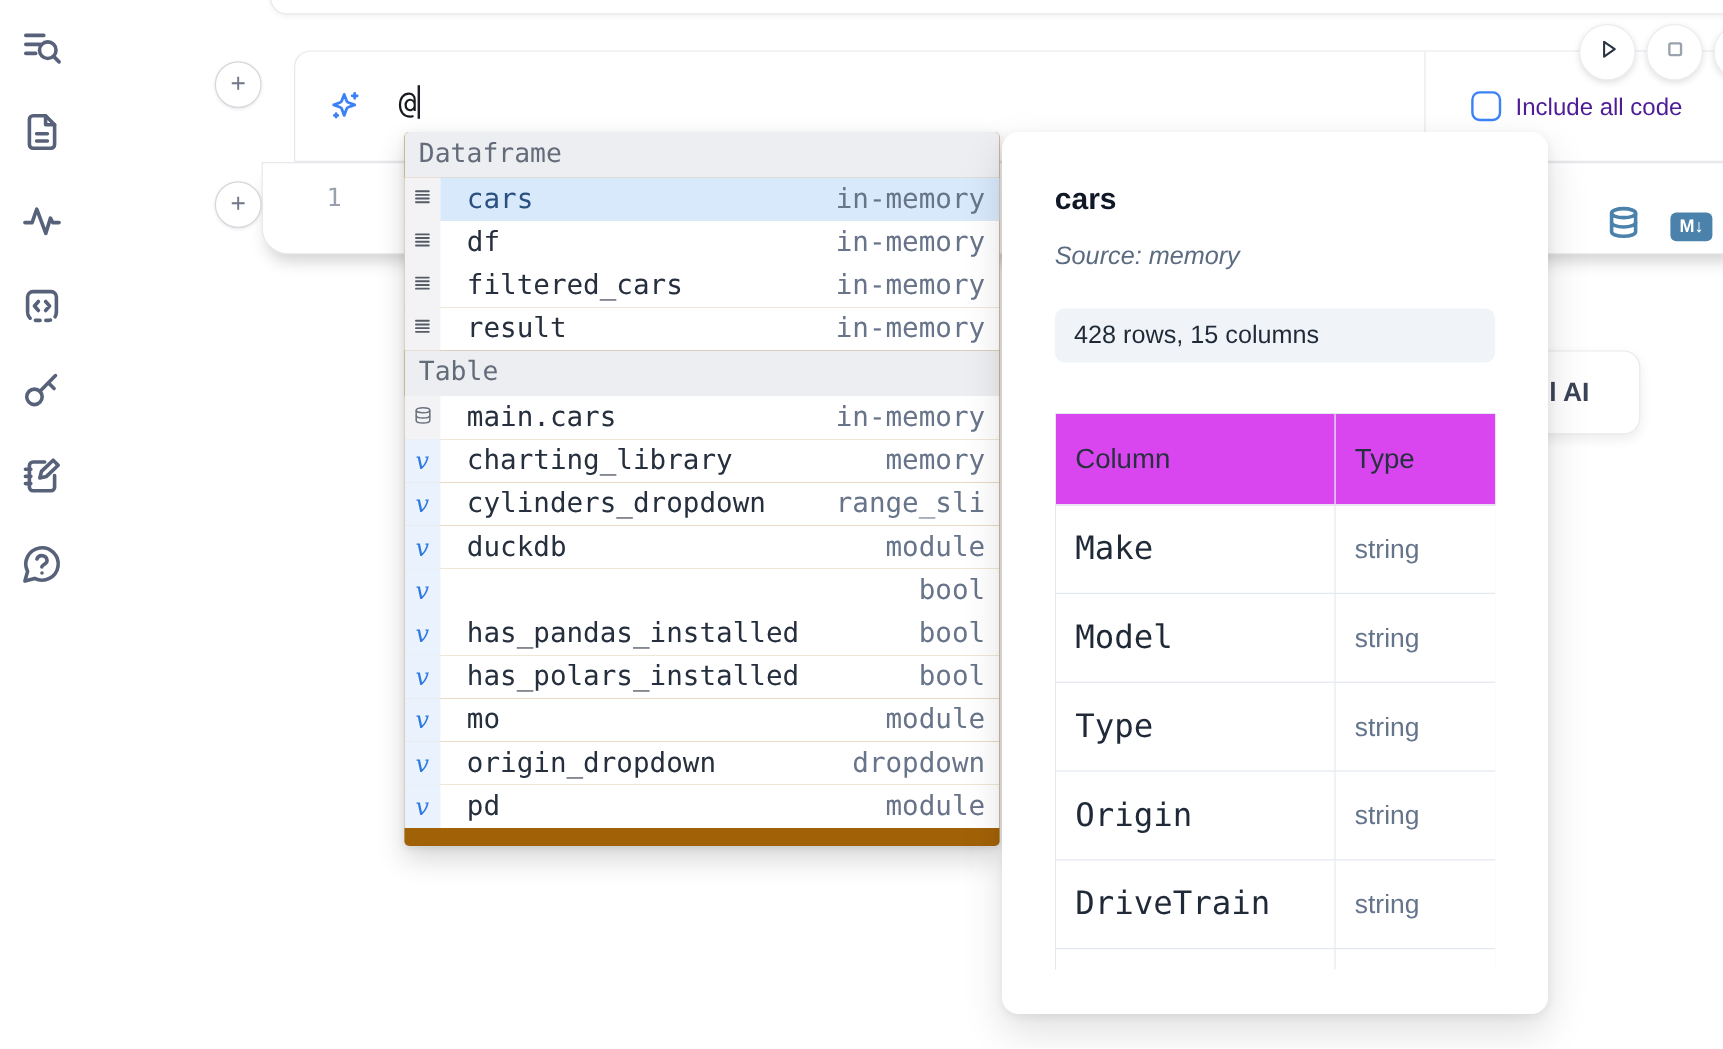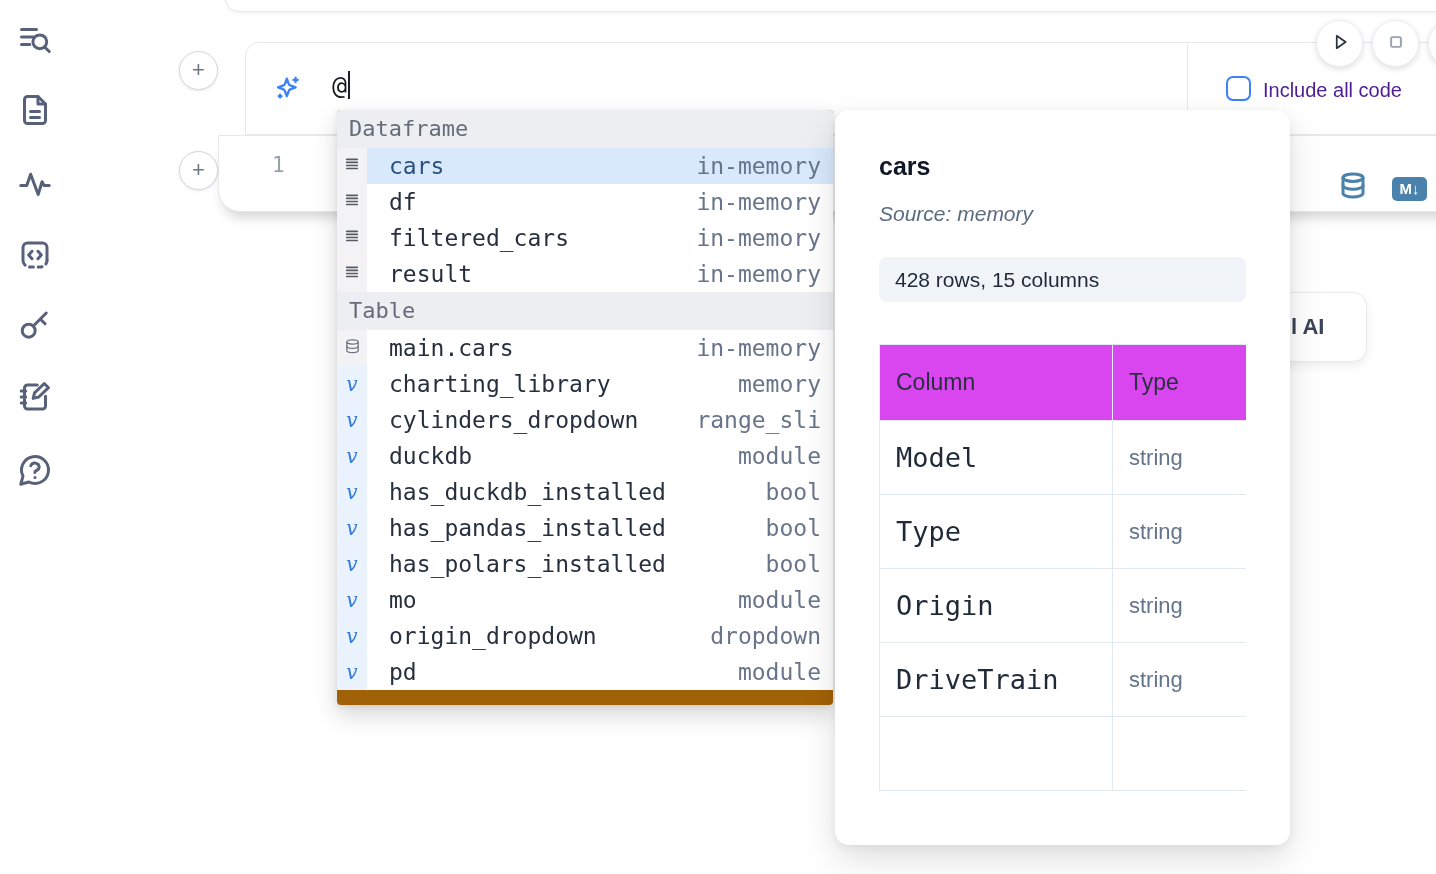--- a/index.html
+++ b/index.html
@@ -284,21 +284,20 @@
       <div class="ac-content">
         <span class="ac-name">duckdb</span>
         <span class="ac-type">module</span>
       </div>
     </div>
     <div class="ac-row">
       <div class="ac-gutter g-blue">
         <span class="var-icon">v</span>
       </div>
       <div class="ac-content">
-        <span class="ac-name">has_duckdb_installed</span>
         <span class="ac-type">bool</span>
       </div>
     </div>
     <div class="ac-row">
       <div class="ac-gutter g-blue">
         <span class="var-icon">v</span>
       </div>
       <div class="ac-content">
         <span class="ac-name">has_pandas_installed</span>
         <span class="ac-type">bool</span>
@@ -353,20 +352,24 @@
           <col class="c1">
         </colgroup>
       <thead>
           <tr id="pv-head">
             <th>Column</th>
             <th>Type</th>
           </tr>
         </thead>
       <tbody id="pv-body">
           <tr>
+            <td class="pv-col">Make</td>
+            <td class="pv-type">string</td>
+          </tr>
+          <tr>
             <td class="pv-col">Model</td>
             <td class="pv-type">string</td>
           </tr>
           <tr>
             <td class="pv-col">Type</td>
             <td class="pv-type">string</td>
           </tr>
           <tr>
             <td class="pv-col">Origin</td>
             <td class="pv-type">string</td>

